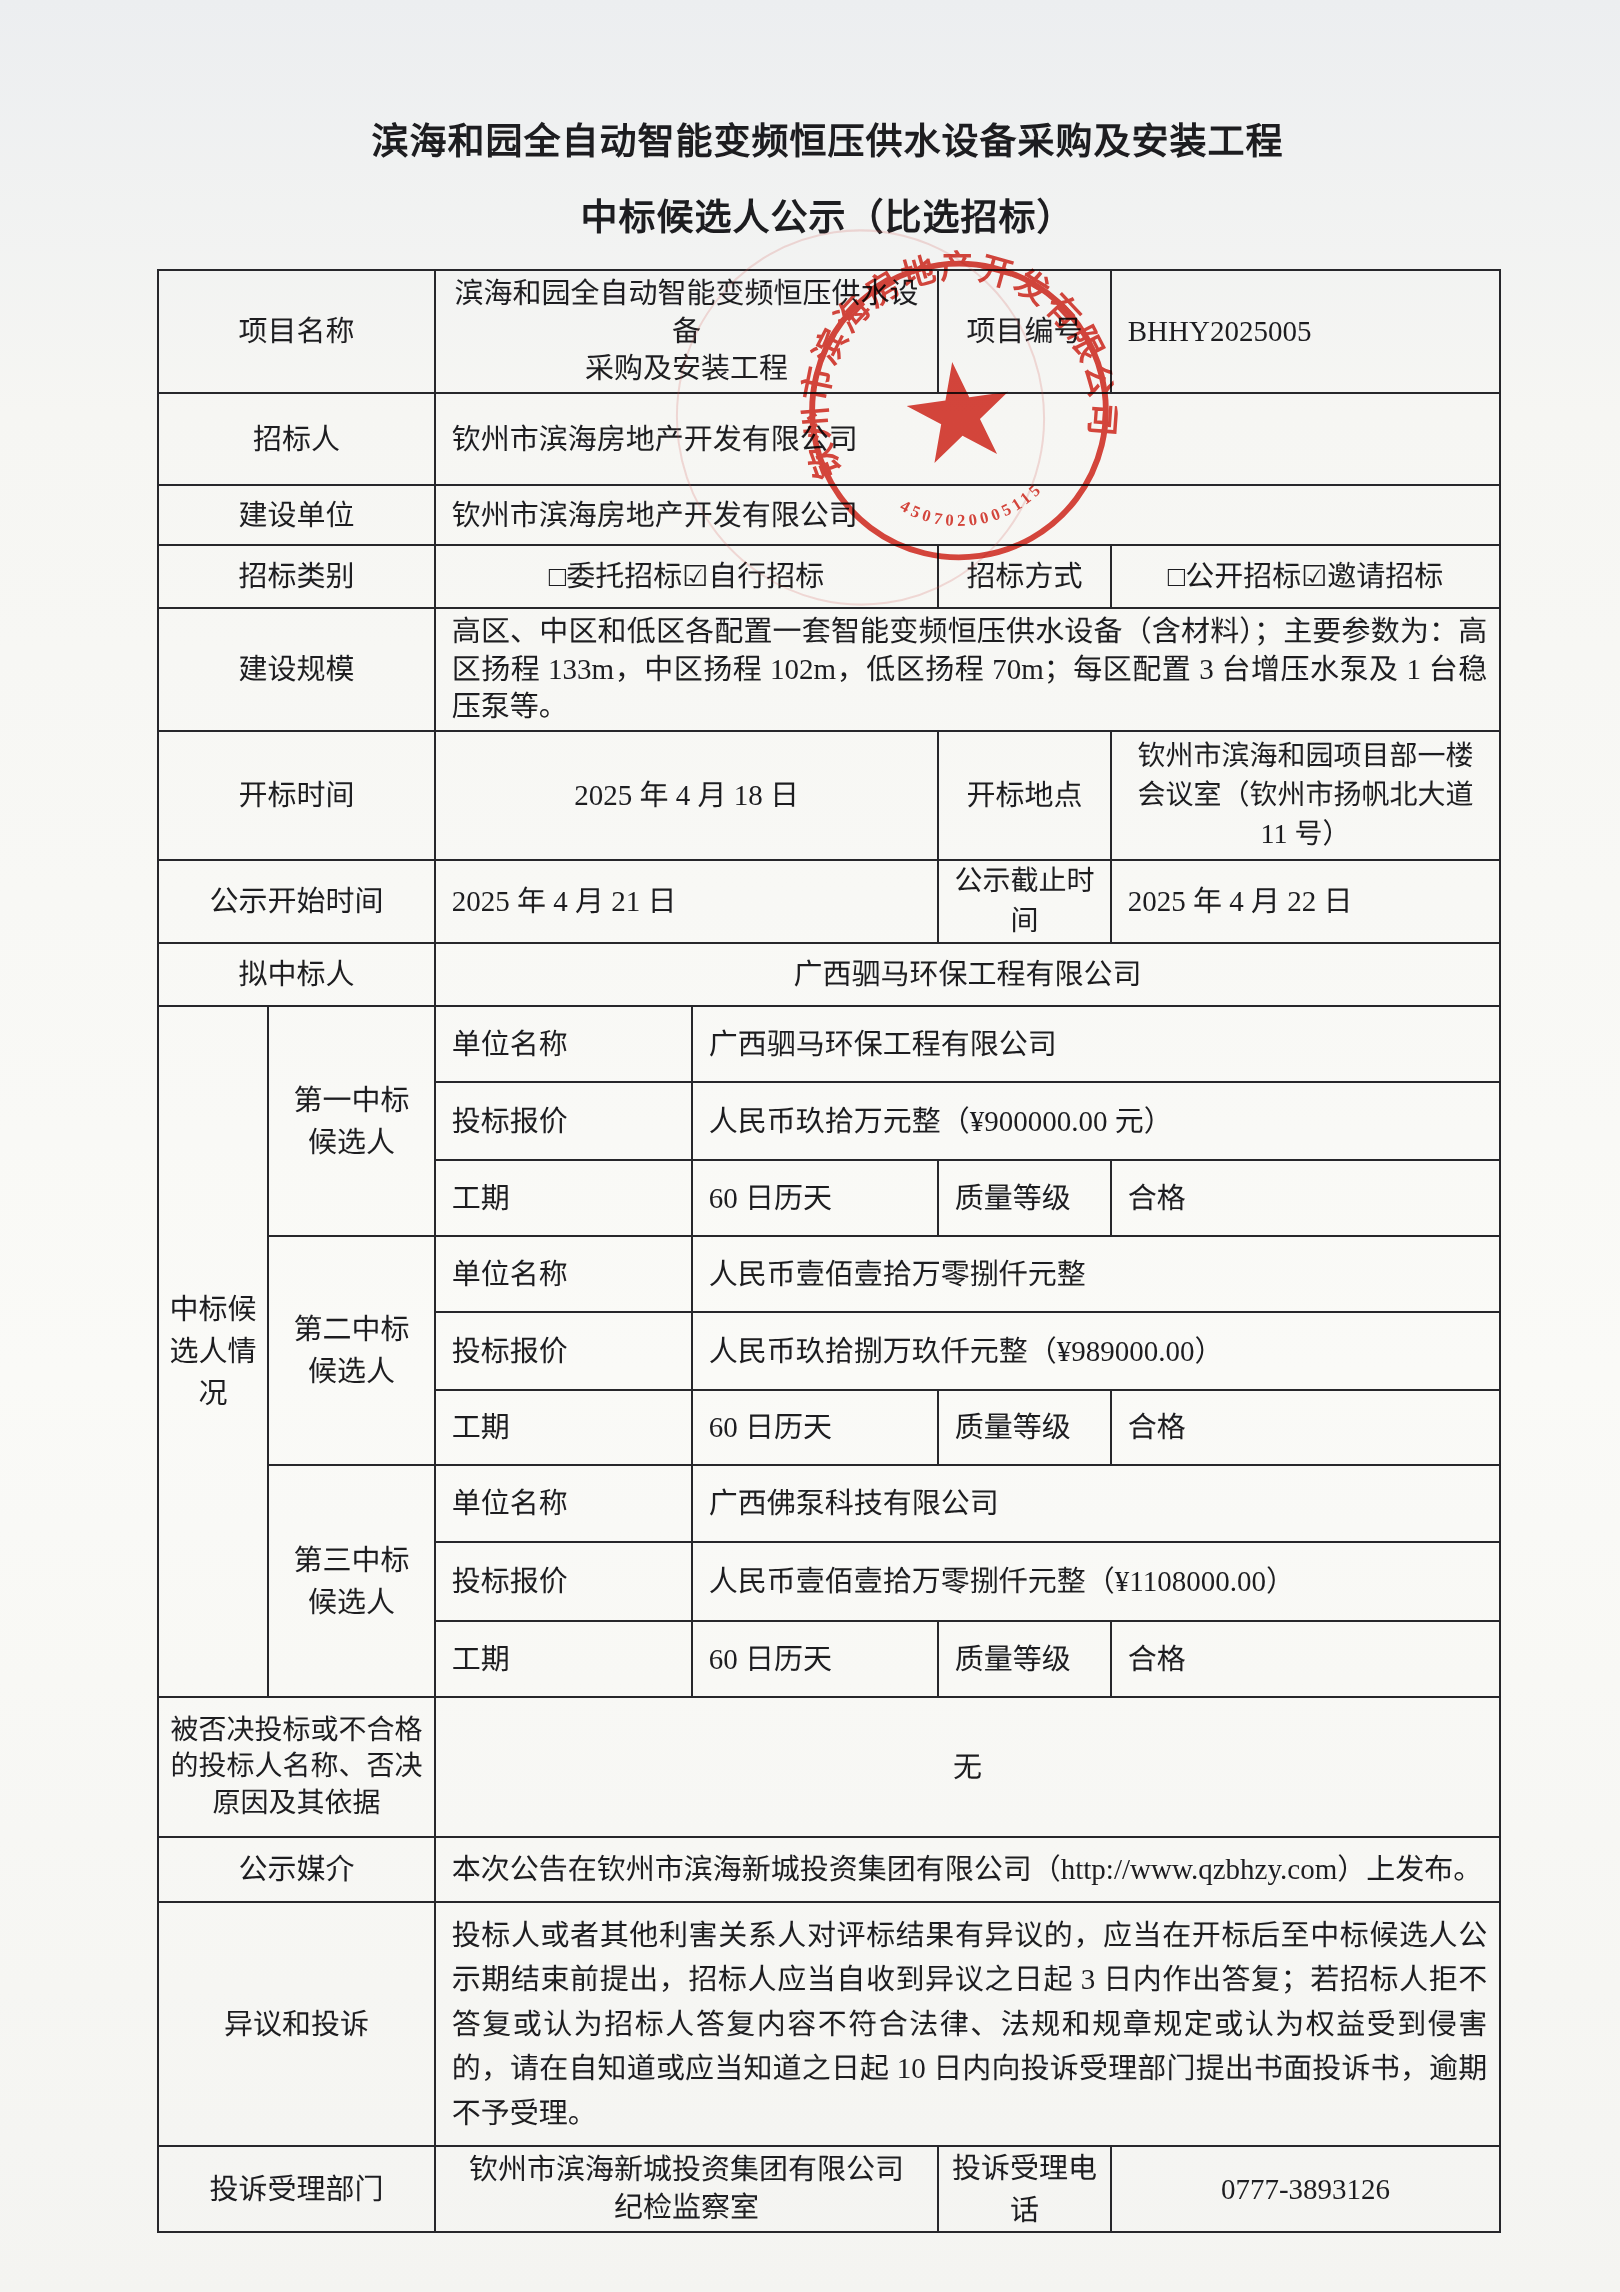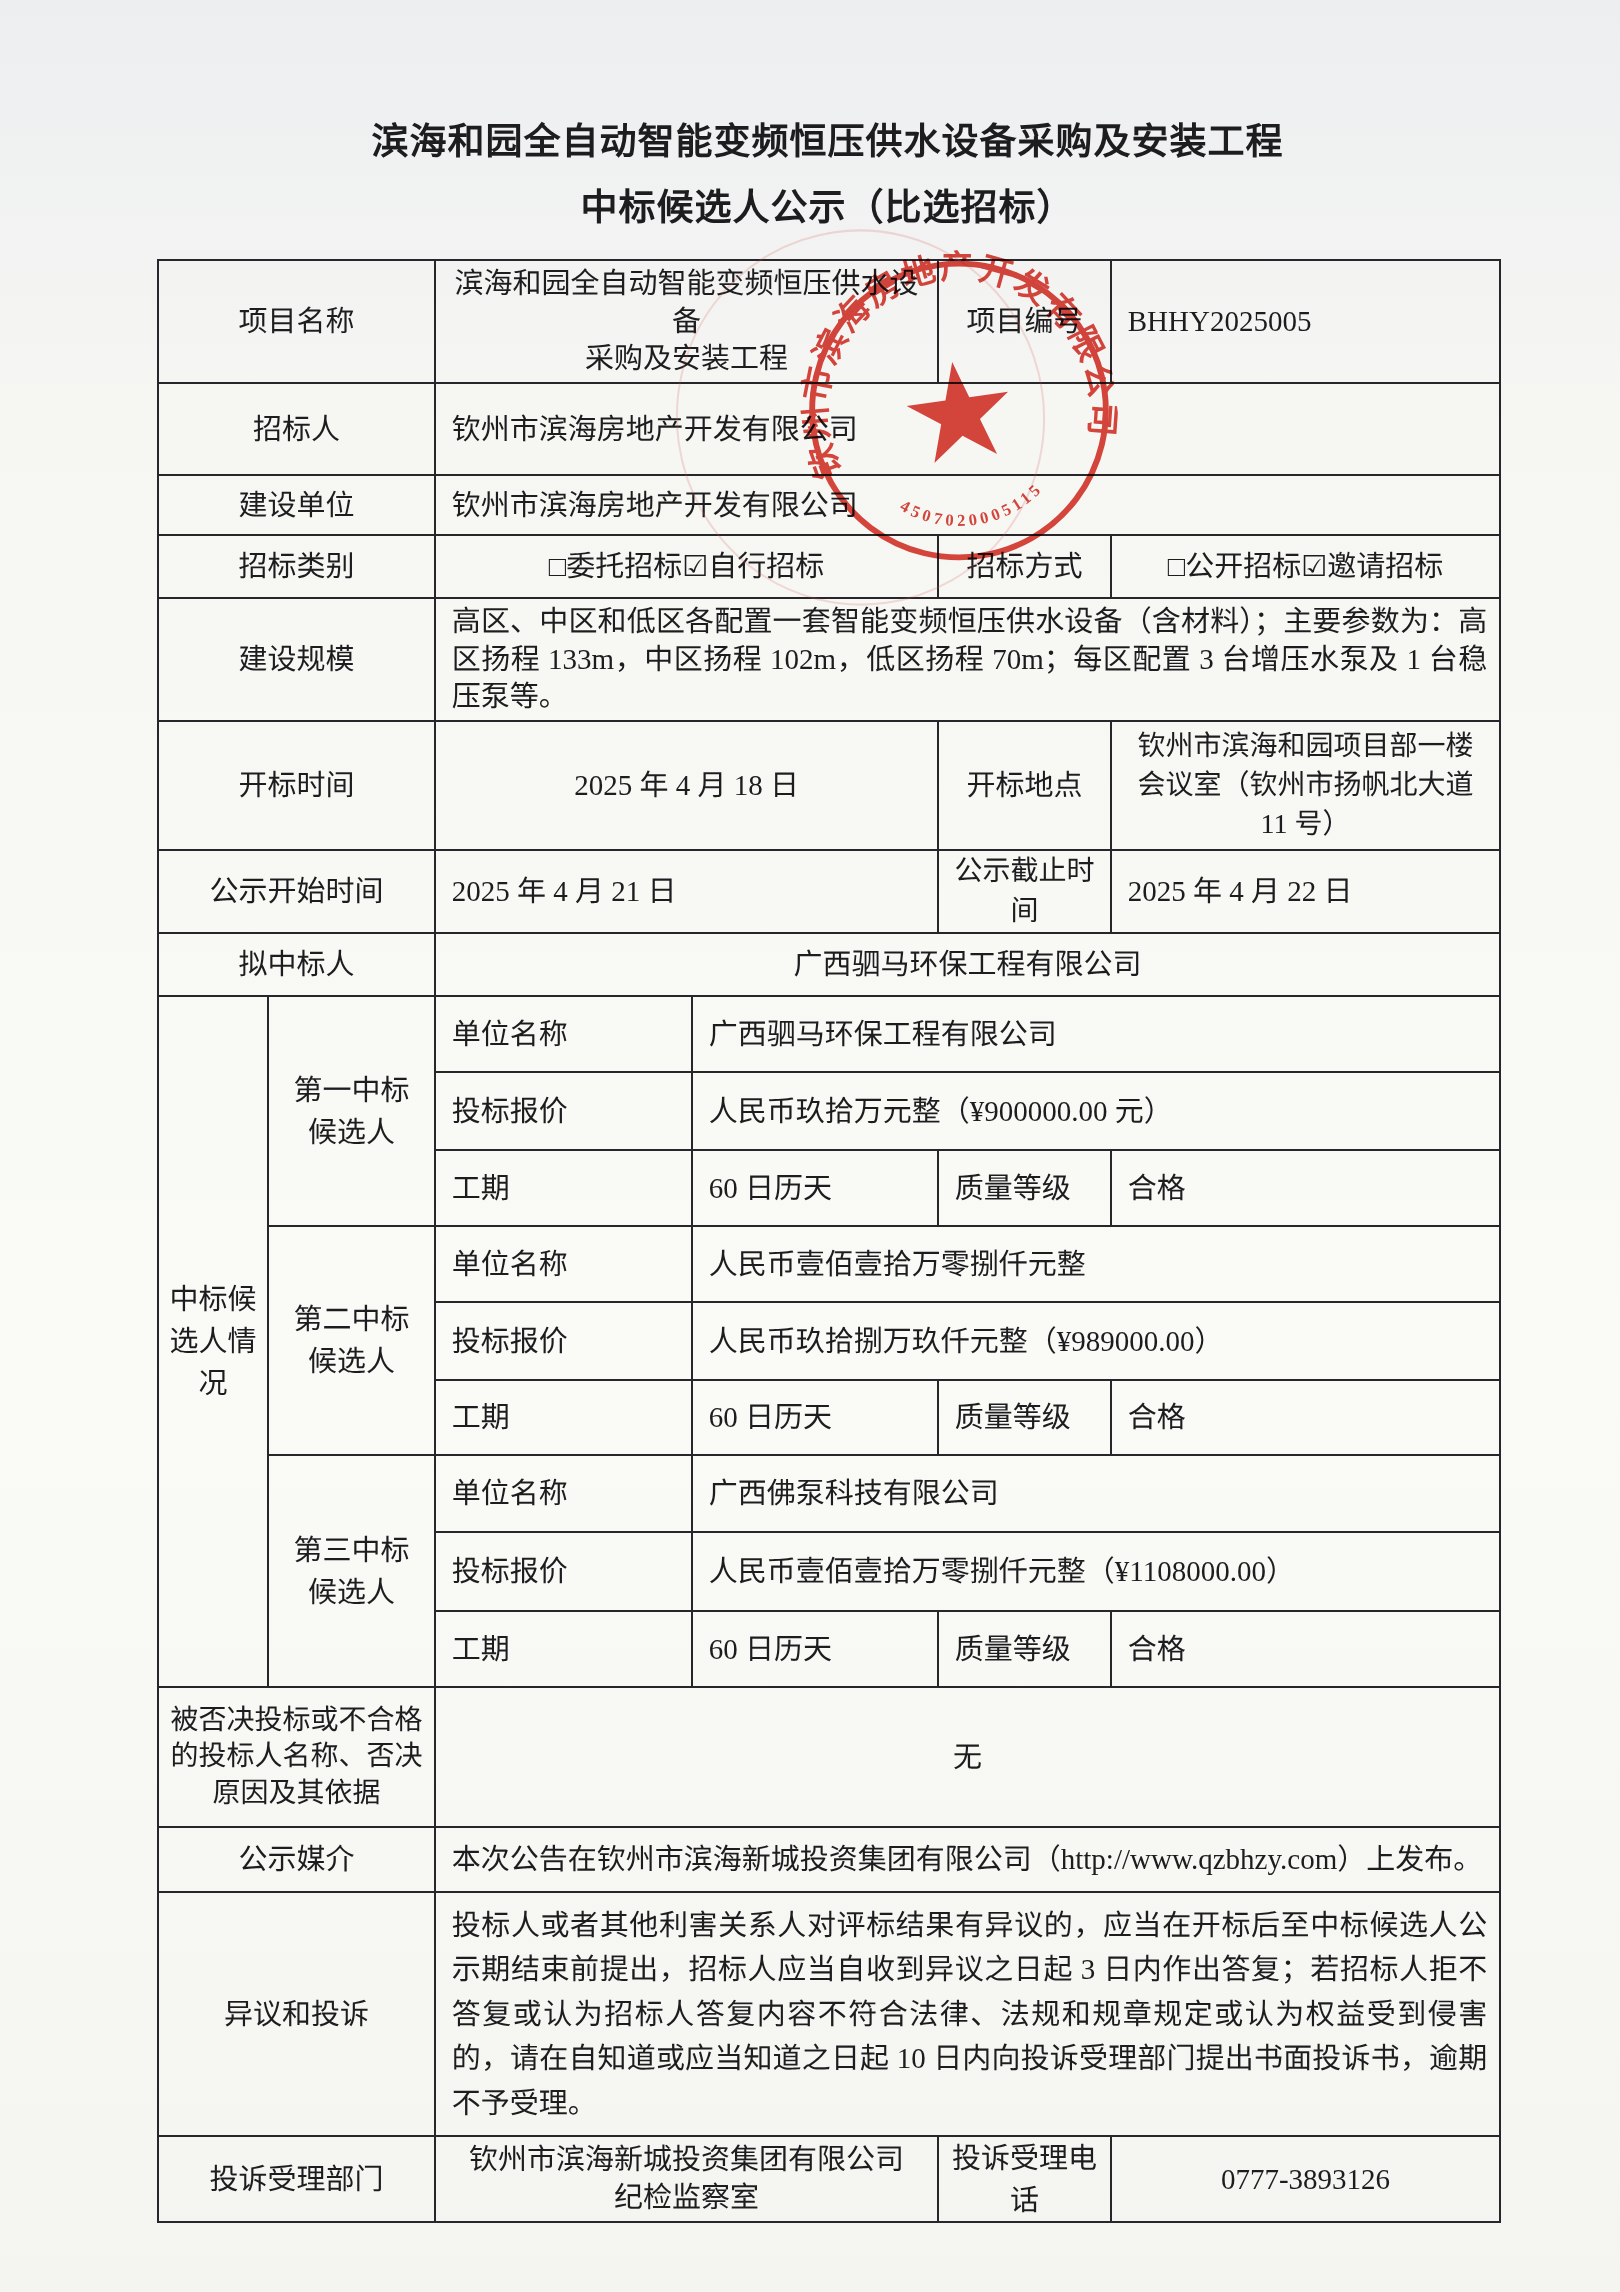--- a/index.html
+++ b/index.html
@@ -8,21 +8,21 @@
     position: relative;
     width: 1620px;
     height: 2293px;
     background: linear-gradient(180deg, #eceef0 0%, #f6f6f3 18%, #fafaf7 60%, #f4f4f1 100%);
     font-family: "Liberation Serif", "DejaVu Serif", "DejaVu Sans", serif;
     color: #1d1d20;
     overflow: hidden;
   }
   .doc { position: absolute; left: 157px; top: 116px; width: 1341px; }
   .title { text-align: center; font-weight: bold; font-size: 37px; letter-spacing: 1px; line-height: 1.4; }
-  .title.second { margin-top: 14px; }
+  .title.second { margin-top: 24px; }
   table.main {
     margin-top: 25.5px;
     width: 1341px;
     border-collapse: collapse;
     table-layout: fixed;
     border: 2.9px solid #27272b;
   }
   td {
     border: 2px solid #27272b;
     font-size: 29px;

